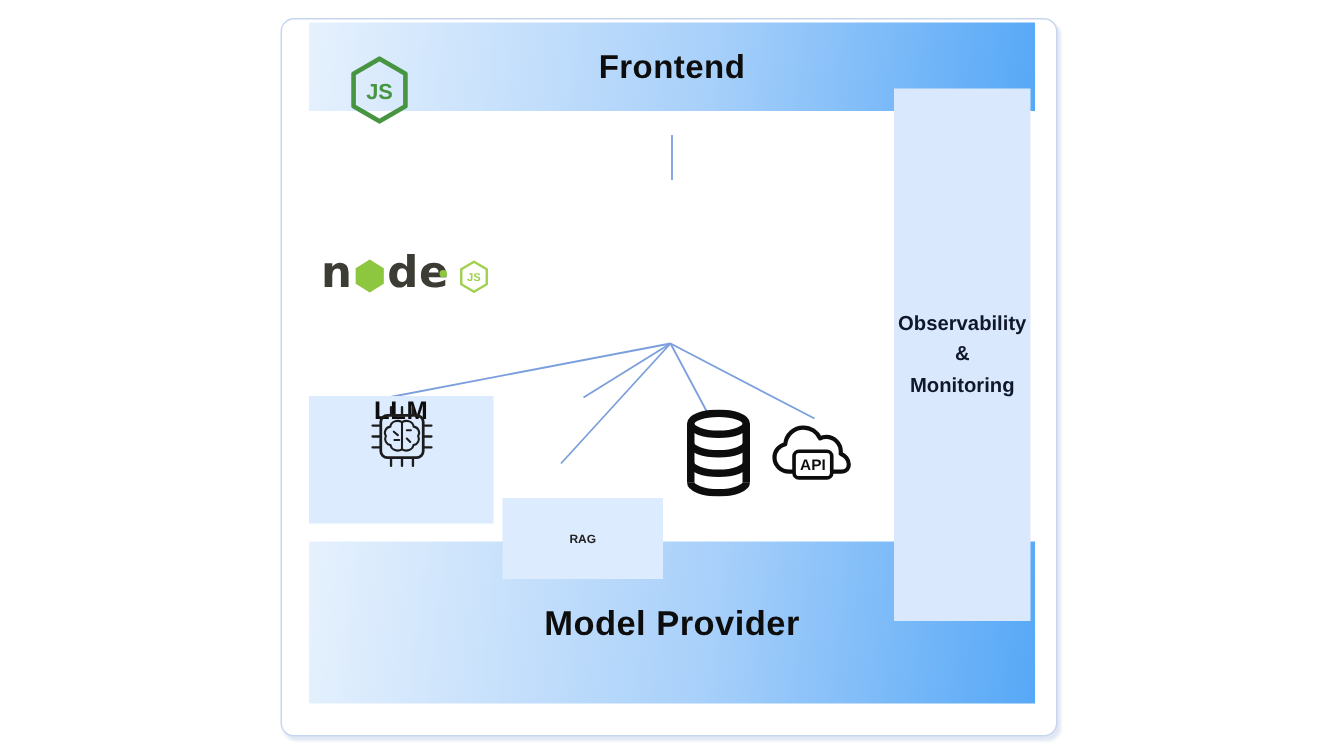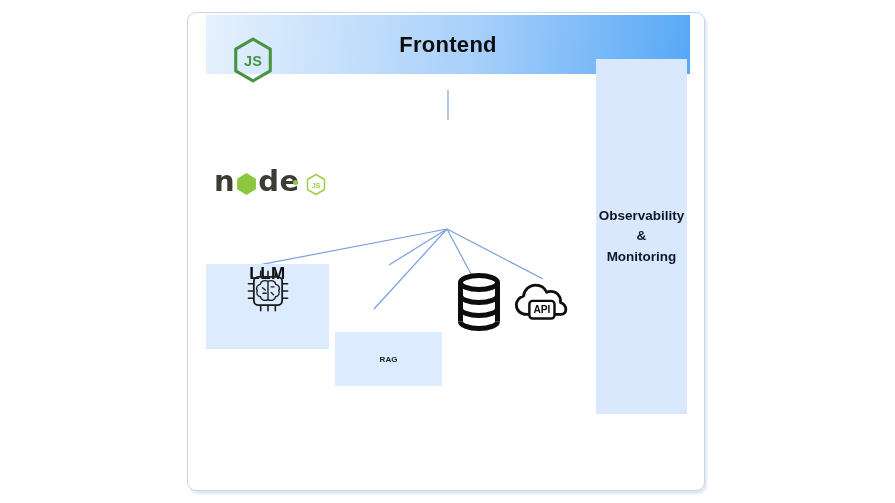--- a/index.html
+++ b/index.html
@@ -61,20 +61,23 @@
   .wm-badge { margin-left:6px; margin-top:6px; }
 </style>
 </head>
 <body>
 
 <div class="stage">
   <div class="card">
 
     <div class="bar bar-frontend">
       <div class="bar-label">Frontend</div>
+    </div>
+    <div class="bar bar-model">
+      <div class="bar-label">Model Provider</div>
     </div>
 
     <svg class="connectors" viewBox="0 0 518 479">
       <line x1="260" y1="77" x2="260" y2="107"></line>
       <line x1="259" y1="216" x2="60" y2="254"></line>
       <line x1="259" y1="216" x2="201" y2="252"></line>
       <line x1="259" y1="216" x2="186" y2="296"></line>
       <line x1="259" y1="216" x2="283" y2="261"></line>
       <line x1="259" y1="216" x2="355" y2="266"></line>
     </svg>

